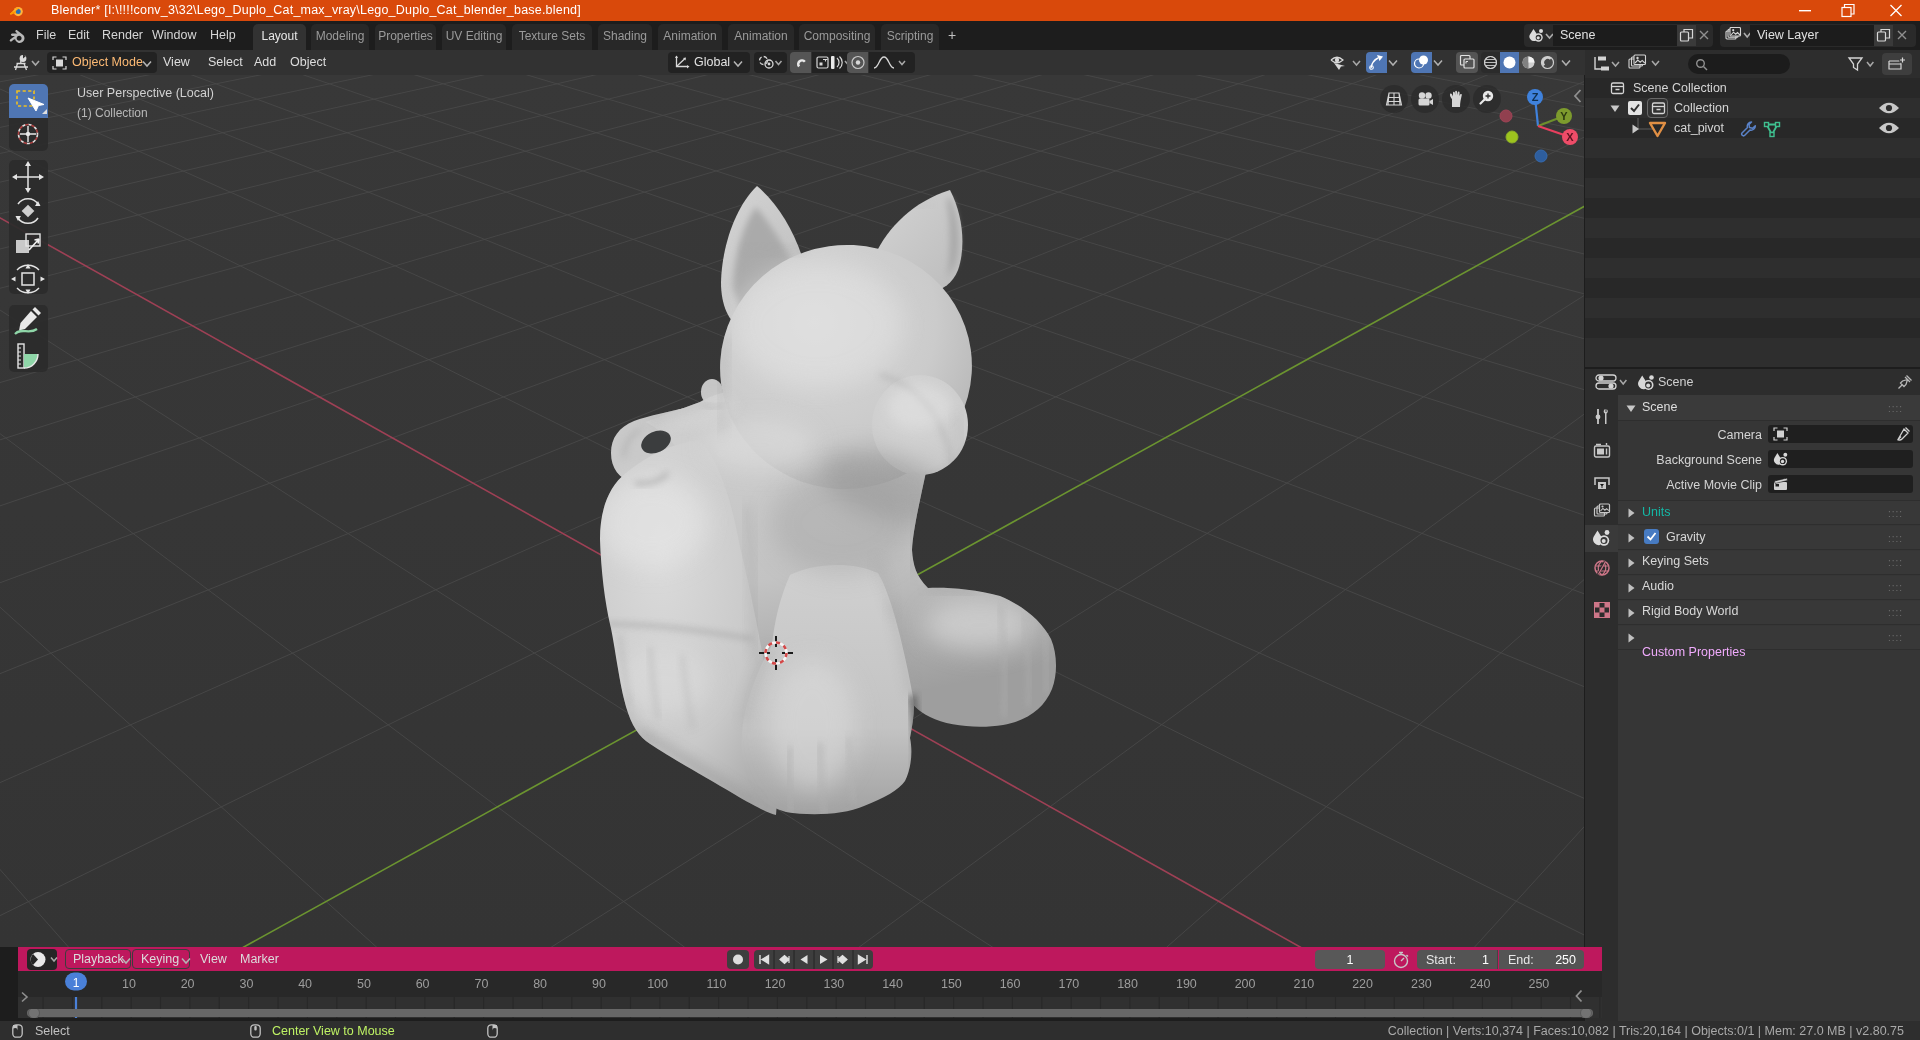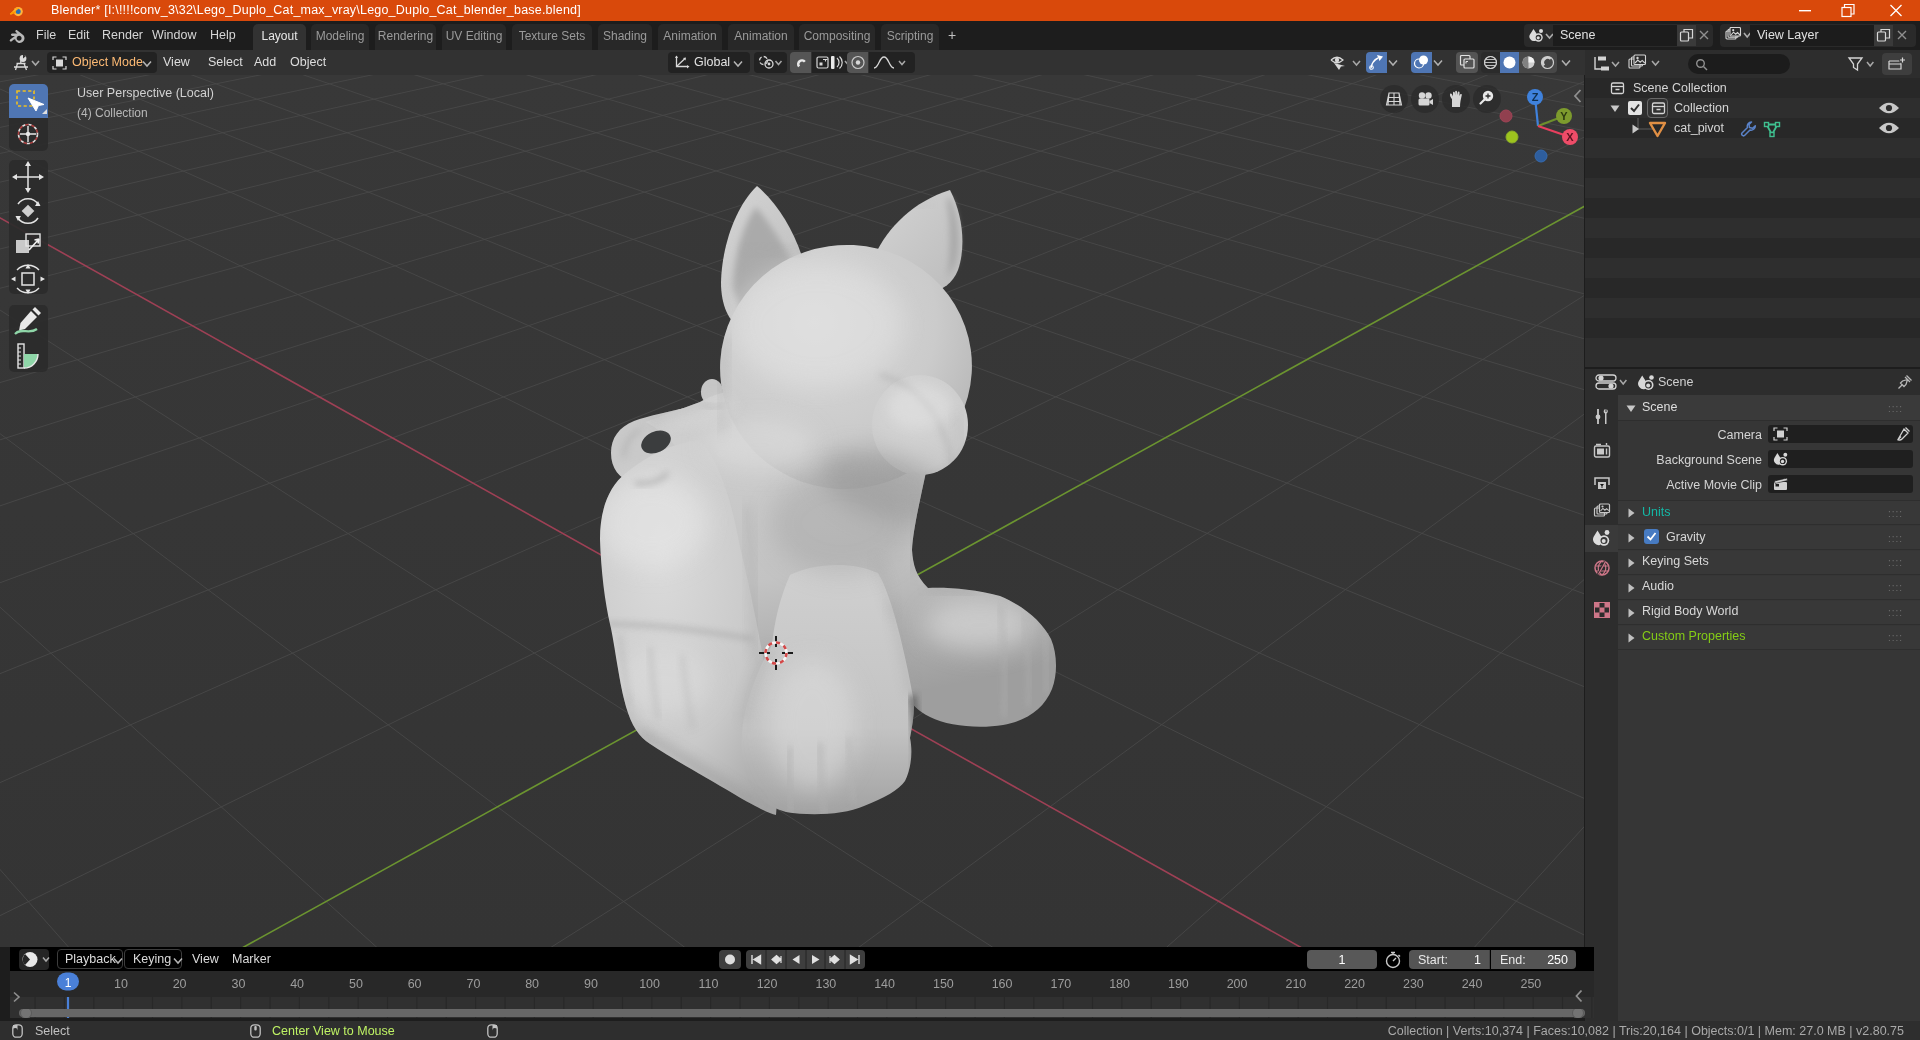--- a/index.html
+++ b/index.html
@@ -30,21 +30,21 @@
 #outheader{position:absolute;left:0;top:0;width:335px;height:28px;background:#2d2d2d}
 .orow{position:absolute;left:0;width:335px;height:20px}
 
 #props{left:1585px;top:369px;width:335px;height:652px;background:#363636;color:#d0d0d0;font-size:12.5px}
 #propheader{position:absolute;left:0;top:0;width:335px;height:26px;background:#2d2d2d}
 #proptabs{position:absolute;left:0;top:26px;width:33px;height:626px;background:#2d2d2d}
 #propbody{position:absolute;left:33px;top:26px;width:302px;height:626px;background:#363636}
 .prow{position:absolute;left:0;width:302px;color:#d4d4d4}
 .pfield{position:absolute;height:18px;background:#1f1f1f;border-radius:3px}
 
-#timeline{left:10px;top:947px;width:1584px;height:71px;background:#000000;color:#d3d3d3;font-size:12.5px}
+#timeline{left:18px;top:947px;width:1584px;height:71px;background:#be185d;color:#d3d3d3;font-size:12.5px}
 #tlruler{position:absolute;left:0;top:24px;width:1584px;height:26px;background:#282828}
 #tlchan{position:absolute;left:0;top:50px;width:1584px;height:21px;background:#303030}
 
 #statusbar{left:0;top:1021px;width:1920px;height:19px;background:#2e2e2e;color:#a5a5a5;font-size:12.5px}
 .nosel{user-select:none}
 </style></head>
 <body>
 <div id="stage" class="nosel">
 
 <div id="titlebar" class="abs">
@@ -71,21 +71,21 @@
   <svg class="abs" style="left:9px;top:5px" width="19" height="19" viewBox="0 0 64 52">
     <path fill="#b9b9b9" d="M20.3 36.8c.07 1.3.44 3.8 1.87 6.2 1.9 3.2 4.8 5.8 8.5 7.1 3.9 1.4 8.1 1.3 11.9-.3 3.6-1.5 6.4-4.2 8.1-7.6 1.7-3.4 2-7.3 1-11-.5-1.8-1.3-3.4-2.4-4.9-1-1.4-2.3-2.6-3.7-3.6L27.1 8.4l0 0c-1.2-.95-2.9-.94-4.2-.02-1.3.95-1.9 2.5-1.5 4 .2.73.6 1.4 1.2 1.9l5.6 4.6-17.4.02h-.05c-1.4.02-2.8.77-3.5 2.1-.74 1.3-.74 2.9 0 4.2.72 1.3 2.1 2.1 3.6 2.1l8.8-.02-15.7 12.1-.07.05c-1.5 1.1-2 3.1-1.2 4.8.8 1.7 2.7 2.6 4.5 2.2.8-.2 1.5-.5 2.1-1l8-6.5s-.12 1-.06 1.9zm19.7 4.4c-3.2 3.3-8.4 3.3-11.7.1-3.2-3.2-3.3-8.4-.1-11.7 1.6-1.6 3.7-2.5 5.9-2.5 2.2 0 4.3.85 5.9 2.4 3.2 3.2 3.3 8.4.06 11.7z"></path>
   </svg>
   <div class="menuitem" style="left:36px">File</div>
   <div class="menuitem" style="left:68px">Edit</div>
   <div class="menuitem" style="left:102px">Render</div>
   <div class="menuitem" style="left:152px">Window</div>
   <div class="menuitem" style="left:210px">Help</div>
   <div class="tab active" style="left:253px;width:53px">Layout</div>
   <div class="tab" style="left:311px;width:58px">Modeling</div>
-  <div class="tab" style="left:375px;width:61px">Rendering</div>
+  <div class="tab" style="left:375px;width:61px">Properties</div>
   <div class="tab" style="left:442px;width:64px">UV Editing</div>
   <div class="tab" style="left:512px;width:80px">Texture Sets</div>
   <div class="tab" style="left:598px;width:54px">Shading</div>
   <div class="tab" style="left:658px;width:64px">Animation</div>
   <div class="tab" style="left:728px;width:66px">Animation</div>
   <div class="tab" style="left:799px;width:76px">Compositing</div>
   <div class="tab" style="left:881px;width:58px">Scripting</div>
   <div class="menuitem" style="left:948px;top:6px;color:#c0c0c0;font-size:14px">+</div>
 
   <div class="abs" style="left:1524px;top:3px;width:189px;height:23px;background:#2a2a2a;border-radius:4px"></div>
@@ -467,21 +467,21 @@
 </g>
 
 <g transform="translate(776,578)">
   <path d="M0 -17 V-6 M0 6 V17 M-17 0 H-6 M6 0 H17" stroke="#1a1a1a" stroke-width="2"></path>
   <circle r="10.5" fill="none" stroke="#f5f5f5" stroke-width="2.6"></circle>
   <circle r="10.5" fill="none" stroke="#d24848" stroke-width="2.6" stroke-dasharray="4.1 4.1"></circle>
 </g>
 </svg>
 
 <div id="vptext">User Perspective (Local)</div>
-<div id="vptext2">(4) Collection</div>
+<div id="vptext2">(1) Collection</div>
 
 <div class="toolbtn" style="top:9px;height:67px"></div>
 <div class="abs" style="left:9px;top:9px;width:39px;height:34px;background:#4f76b4;border-radius:5px 5px 0 0"></div>
 <svg class="abs" style="left:9px;top:9px" width="39" height="34" viewBox="0 0 39 34">
   <rect x="8" y="7" width="17" height="15" fill="none" stroke="#f0c020" stroke-width="1.6" stroke-dasharray="3.2 2.4"></rect>
   <path d="M19 14 L27 27 L29.5 21.5 L35 20.5 Z" fill="#fff" stroke="#fff" stroke-width="1"></path>
   <path d="M33 30 L38 25 L38 30 Z" fill="#dfdfdf"></path>
 </svg>
 <svg class="abs" style="left:9px;top:43px" width="39" height="33" viewBox="0 0 39 33">
   <circle cx="19" cy="16" r="9.5" fill="none" stroke="#e0e0e0" stroke-width="1.6" stroke-dasharray="3.4 3"></circle>
@@ -803,21 +803,21 @@
     <svg class="abs" style="left:9px;top:213px" width="8" height="10" viewBox="0 0 8 10">
           <path d="M1.5 0.5 L7.5 5 L1.5 9.5 Z" fill="#c0c0c0"></path>
         </svg>
     <div class="abs" style="left:24px;top:209px;color:#d8d8d8">Rigid Body World</div>
     <div class="abs" style="left:270px;top:212px;color:#6e6e6e;font-size:10px;letter-spacing:1px">::::</div>
 
     <div class="abs" style="left:0;top:231px;width:302px;height:24px;background:#383838;border-bottom:1px solid #2e2e2e"></div>
     <svg class="abs" style="left:9px;top:238px" width="8" height="10" viewBox="0 0 8 10">
           <path d="M1.5 0.5 L7.5 5 L1.5 9.5 Z" fill="#c0c0c0"></path>
         </svg>
-    <div class="abs" style="left:24px;top:234px;color:#84cc16">Custom Properties</div>
+    <div class="abs" style="left:24px;top:250px;color:#f0abfc">Custom Properties</div>
     <div class="abs" style="left:270px;top:237px;color:#6e6e6e;font-size:10px;letter-spacing:1px">::::</div>
   </div>
 </div>
 
 <div id="timeline" class="abs">
   <div class="abs" style="left:9px;top:2px;width:30px;height:21px;background:#252525;border-radius:4px"></div>
   <svg class="abs" style="left:11px;top:4px" width="30" height="17" viewBox="0 0 30 17">
     <circle cx="9" cy="8.5" r="7.5" fill="#e8e8e8"></circle>
     <path d="M9 8.5 L4 3 A7.5 7.5 0 0 0 4 14 Z" fill="#252525"></path>
     <path d="M22 6.5 l3 3.5 l3 -3.5" fill="none" stroke="#a8a8a8" stroke-width="1.5"></path>

